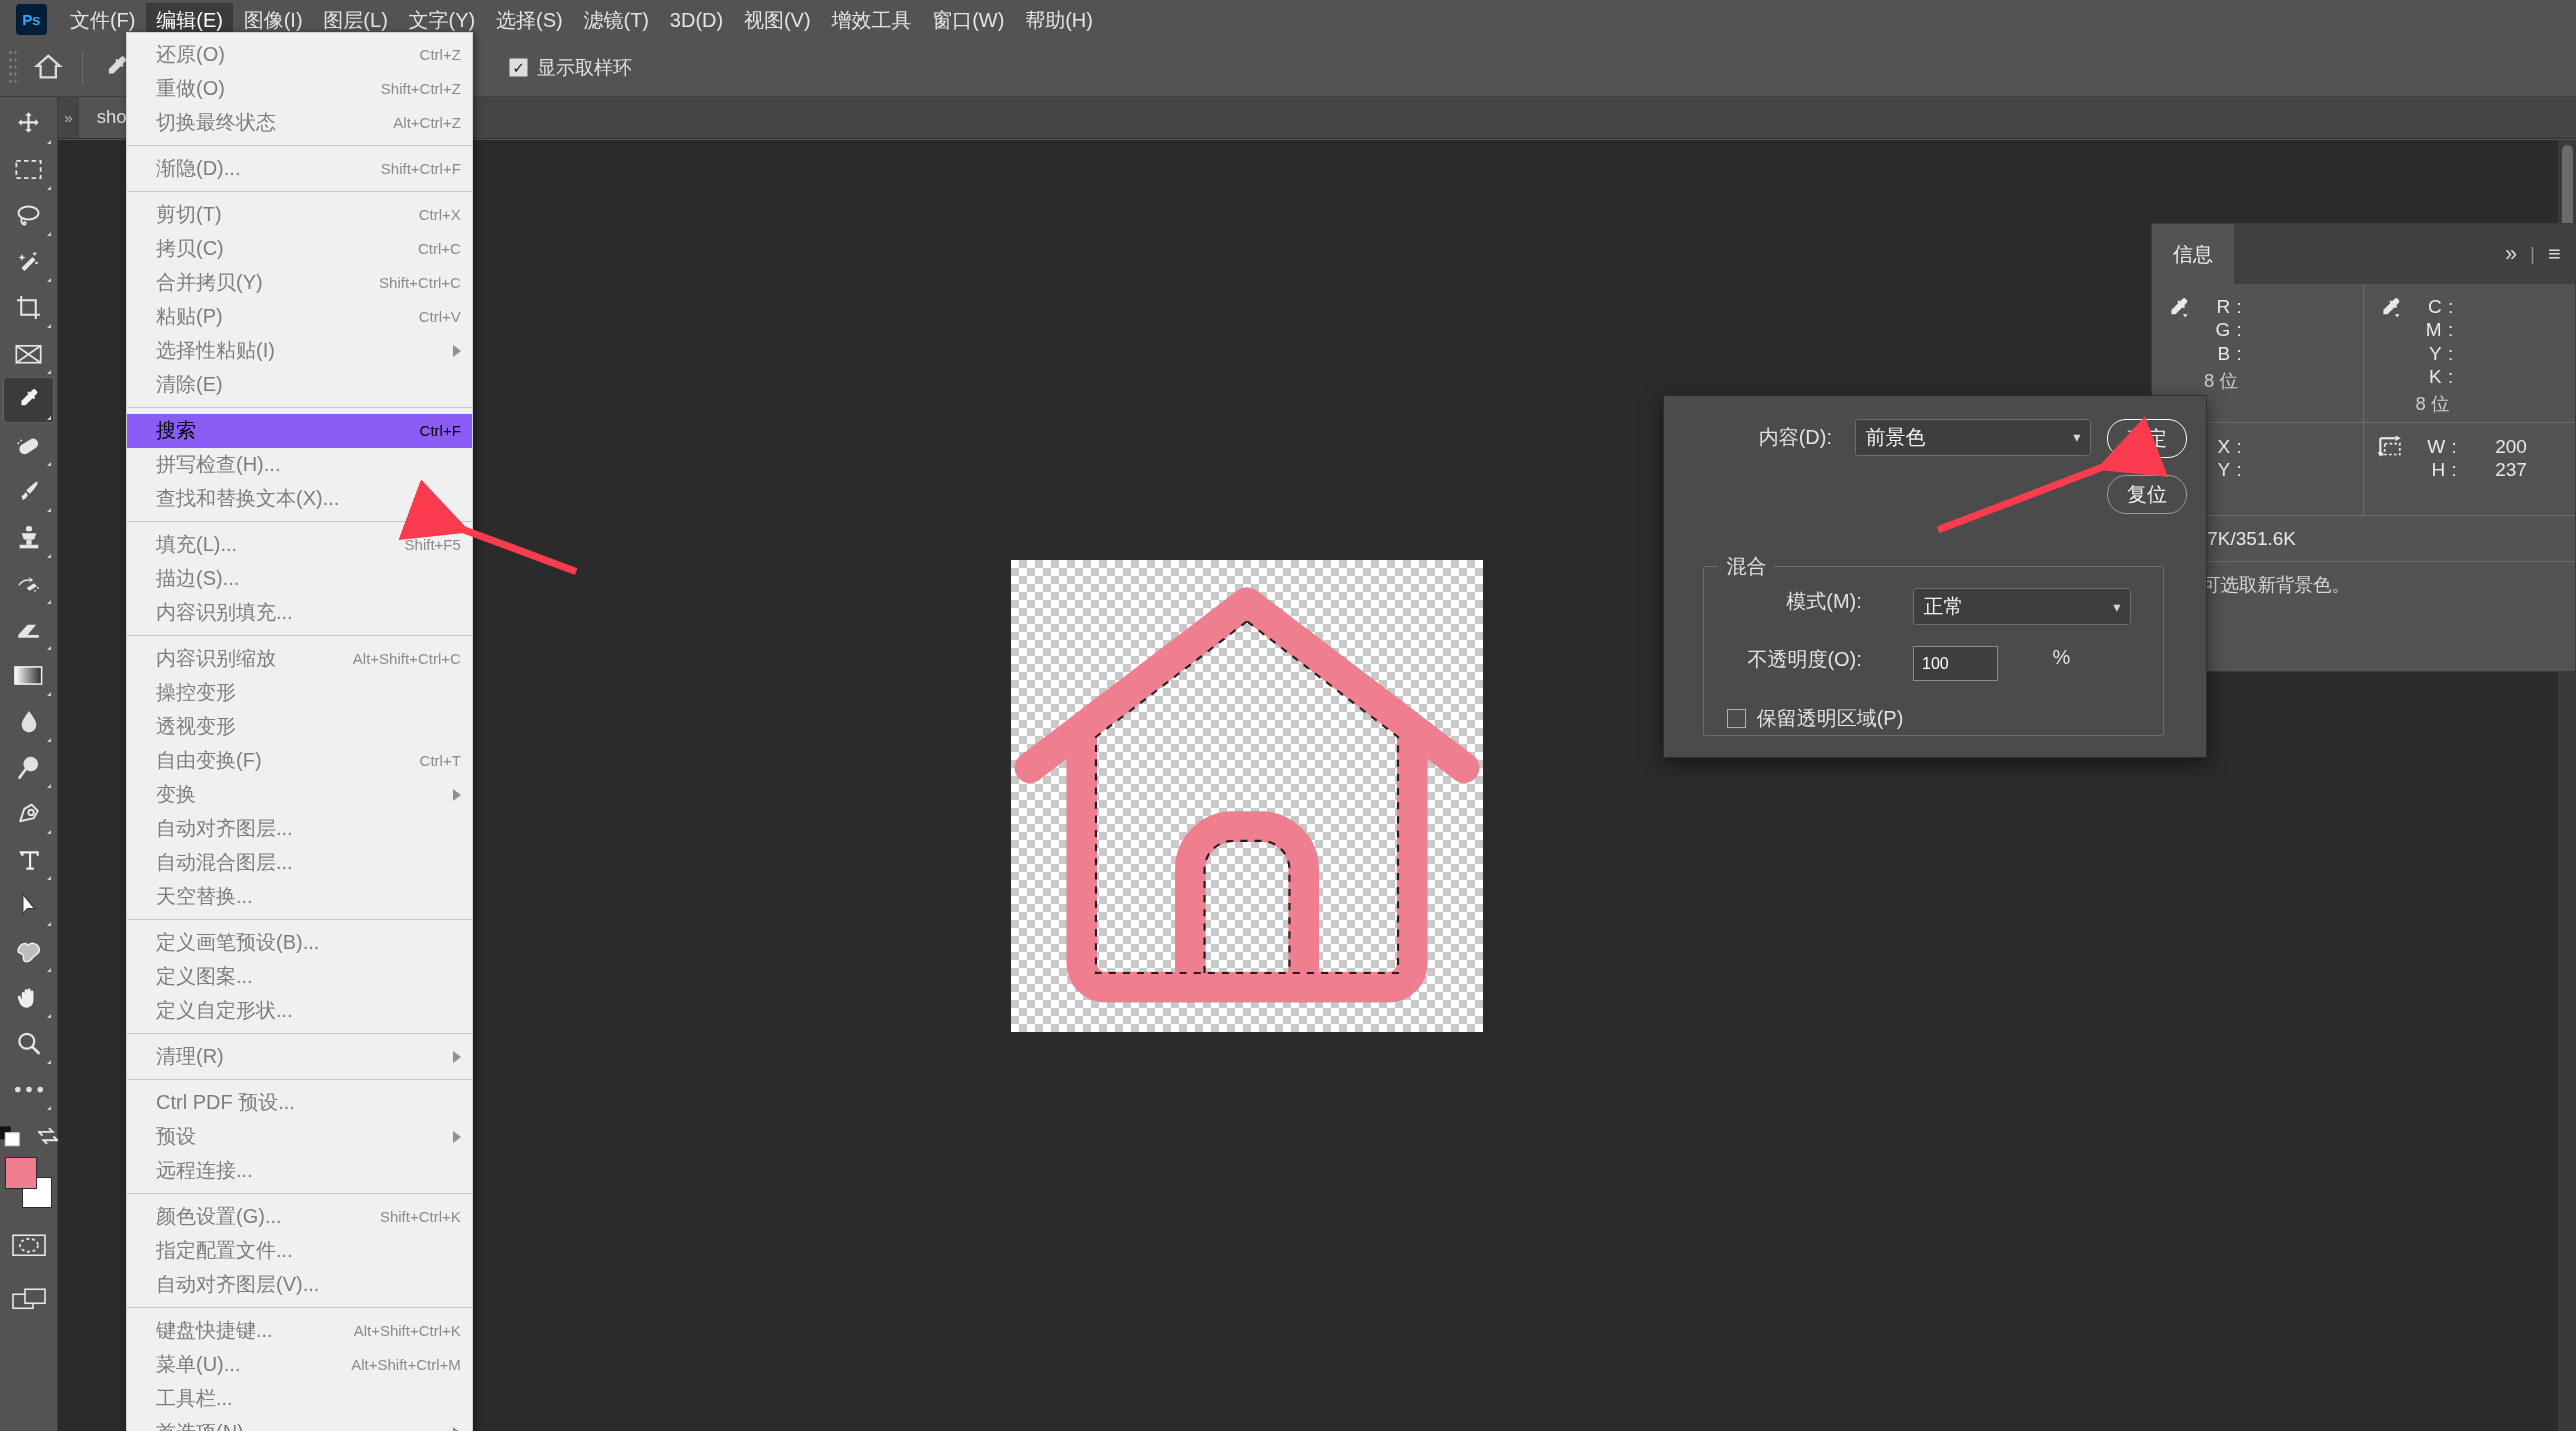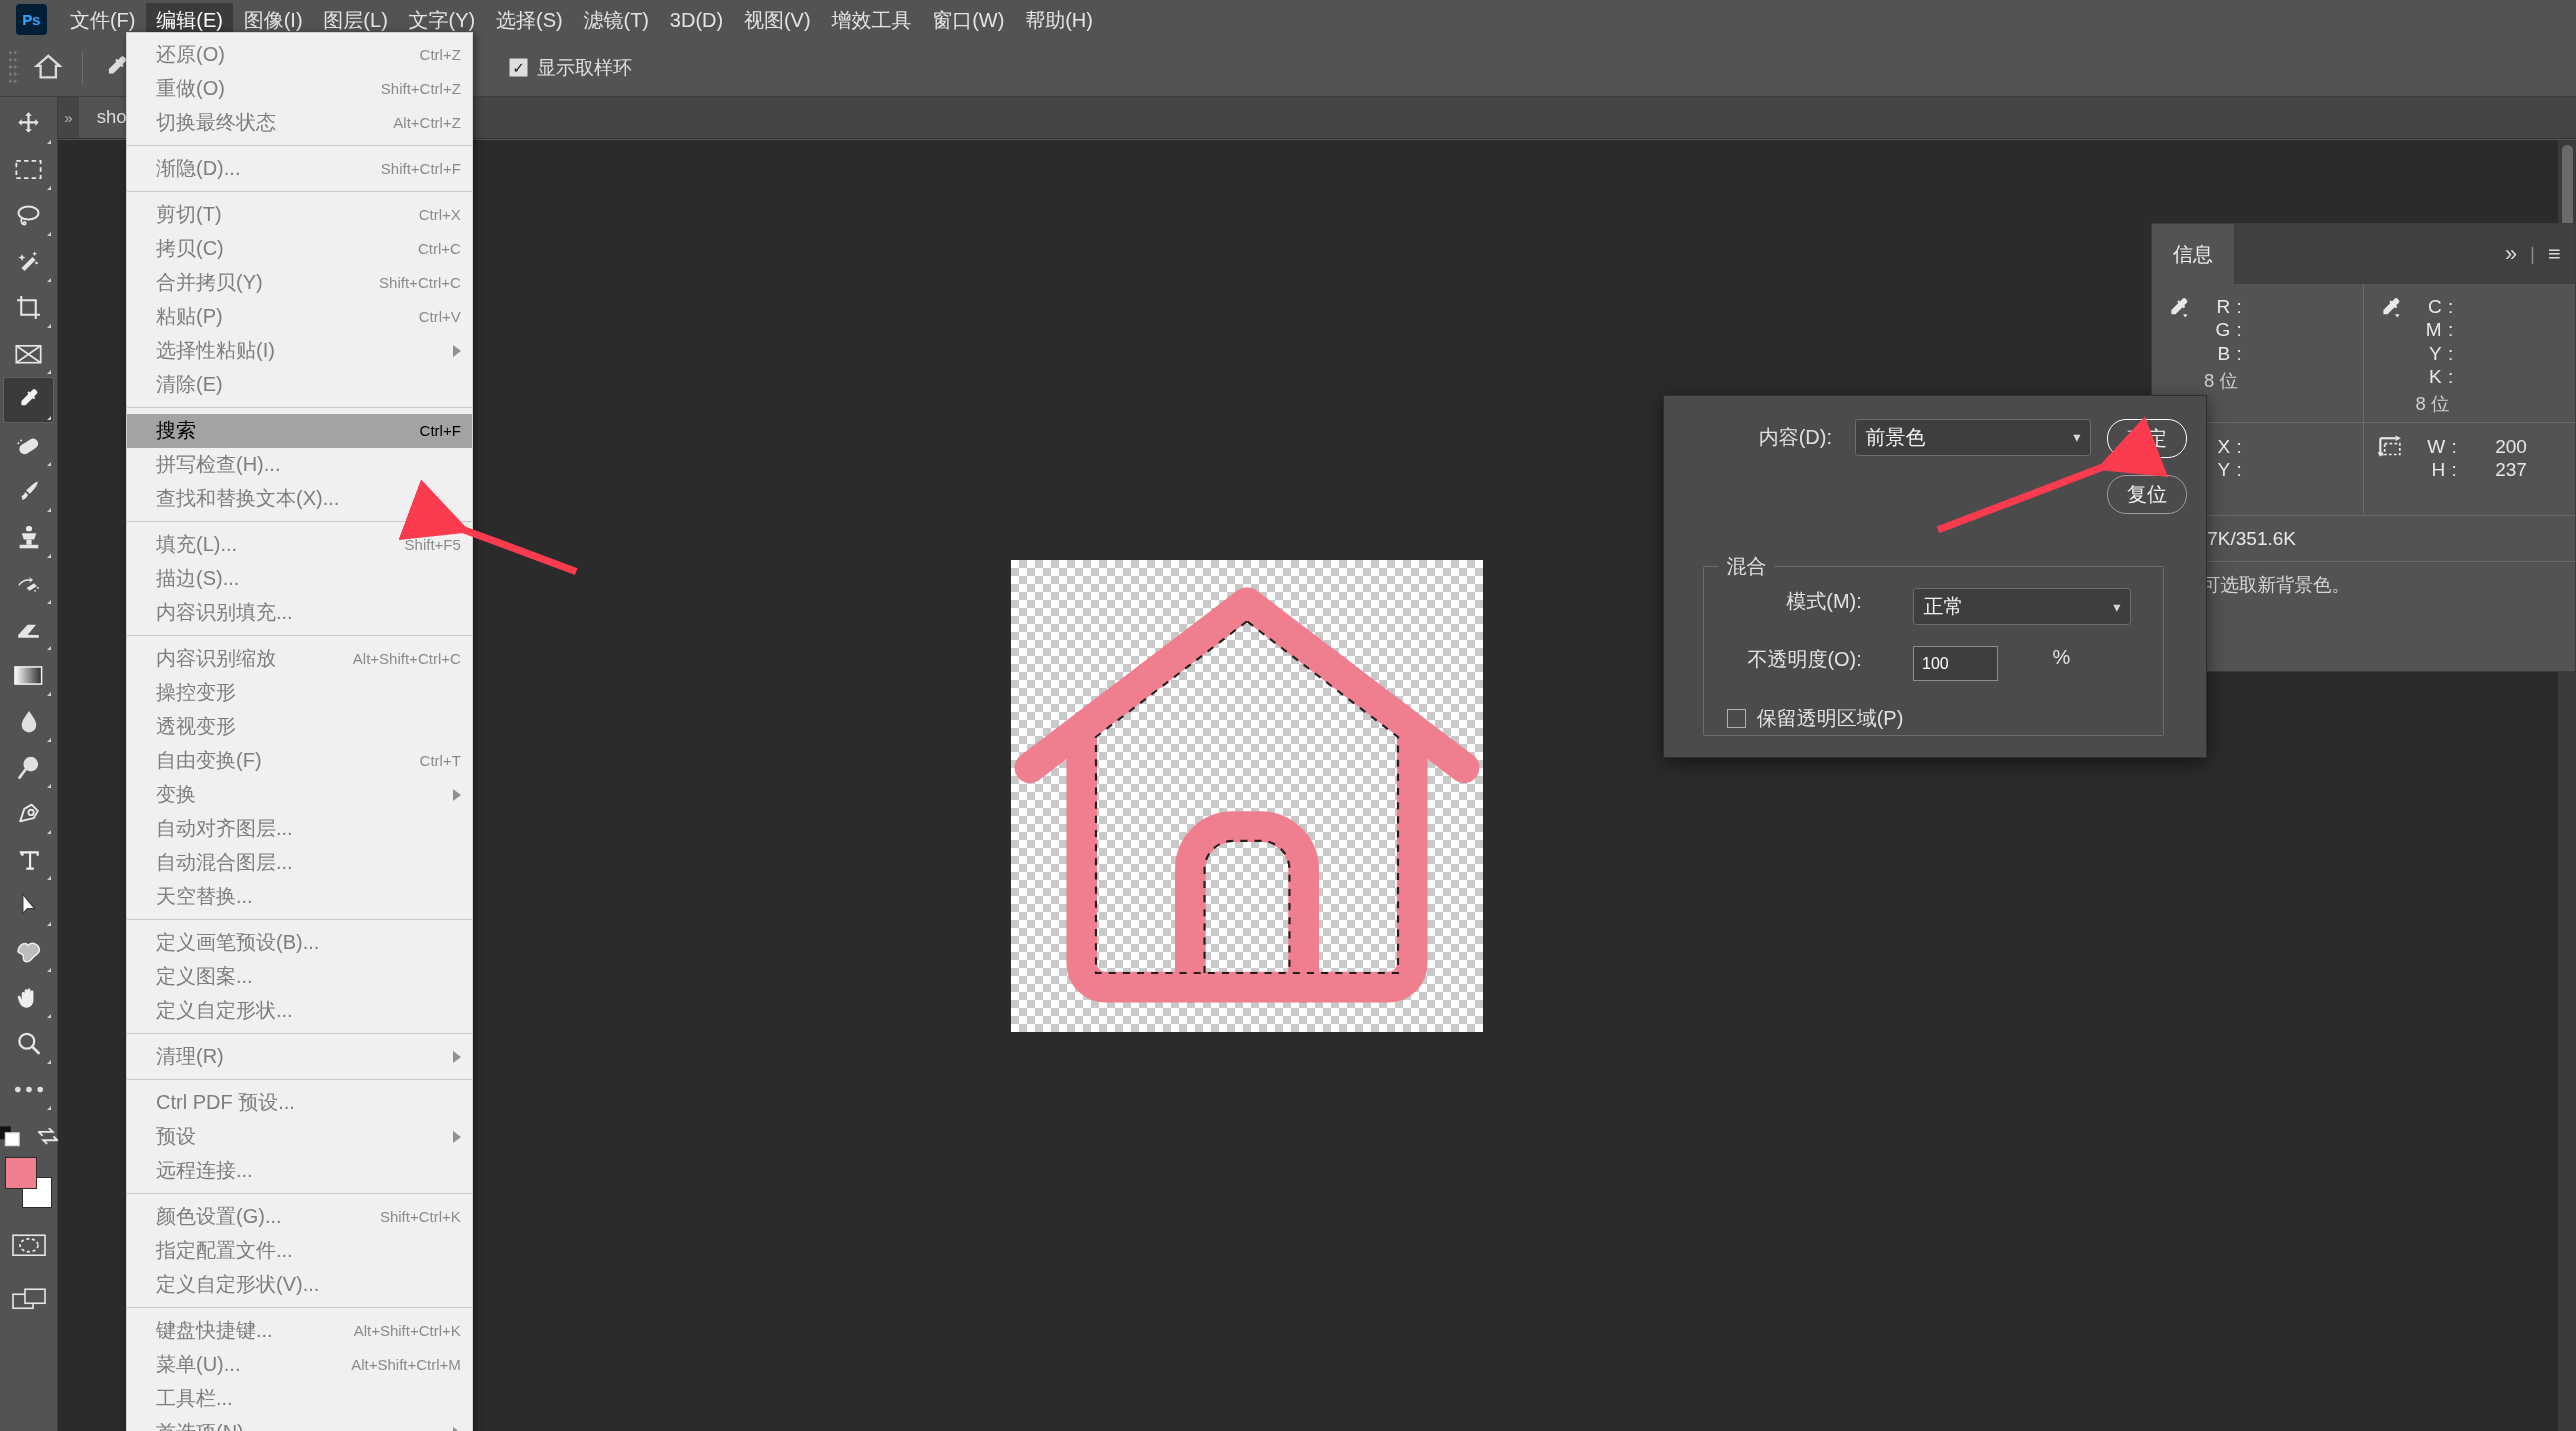--- a/index.html
+++ b/index.html
@@ -120,21 +120,21 @@
     box-shadow:2.4px 2.4px 8px rgba(0,0,0,.45);
     padding:4.8px 0 6.4px 0; font-size:20px;
     border:0.8px solid #d2d2d2;
   }
   .mrow {
     display:flex; align-items:center; height:34px; padding:0 11.2px 0 29px;
     white-space:nowrap; position:relative;
   }
   .mrow .lbl { color:#7d7d7d; }
   .mrow.enabled .lbl { color:#3a3a3a; }
-  .mrow.hl { background:#a3a3a3; }
+  .mrow.hl { background:#8b5cf6; }
   .mrow.hl .lbl { color:#000000; }
   .mrow .sc { margin-left:auto; color:#8b8b8b; font-size:15px; padding-left:21px;}
   .mrow.enabled .sc { color:#555; }
   .mrow.hl .sc { color:#000; }
   .mrow .sub {
     margin-left:auto; width:0; height:0; border-top:6.4px solid transparent;
     border-bottom:6.4px solid transparent; border-left:8.8px solid #909090;
   }
   .msep { height:0.8px; background:#c8c8c8; margin:5.6px 0 5.6px 0; }
 
@@ -736,21 +736,21 @@
       </div>
       <div class="msep"></div>
       <div class="mrow">
         <span class="lbl">颜色设置(G)...</span>
         <span class="sc">Shift+Ctrl+K</span>
       </div>
       <div class="mrow">
         <span class="lbl">指定配置文件...</span>
       </div>
       <div class="mrow">
-        <span class="lbl">定义自定形状(V)...</span>
+        <span class="lbl">自动对齐图层(V)...</span>
       </div>
       <div class="msep"></div>
       <div class="mrow">
         <span class="lbl">键盘快捷键...</span>
         <span class="sc">Alt+Shift+Ctrl+K</span>
       </div>
       <div class="mrow">
         <span class="lbl">菜单(U)...</span>
         <span class="sc">Alt+Shift+Ctrl+M</span>
       </div>

